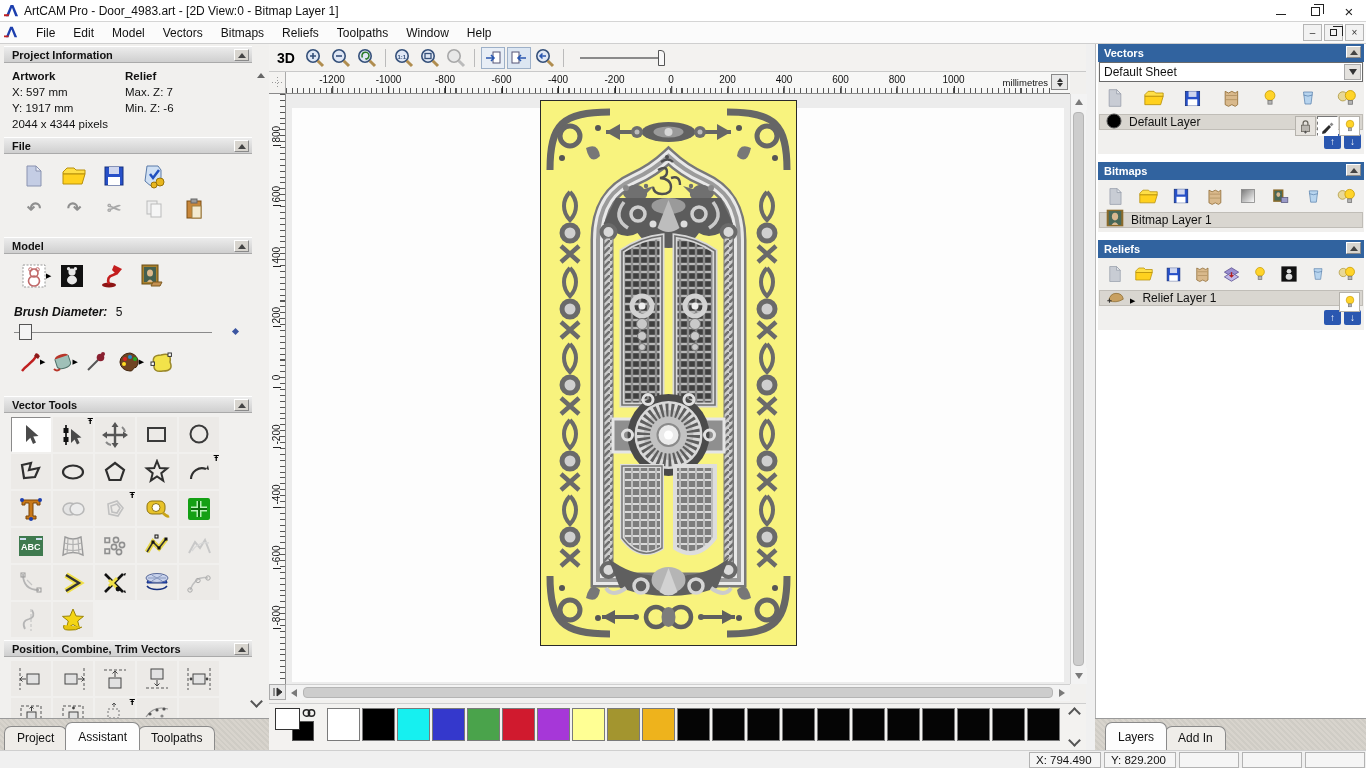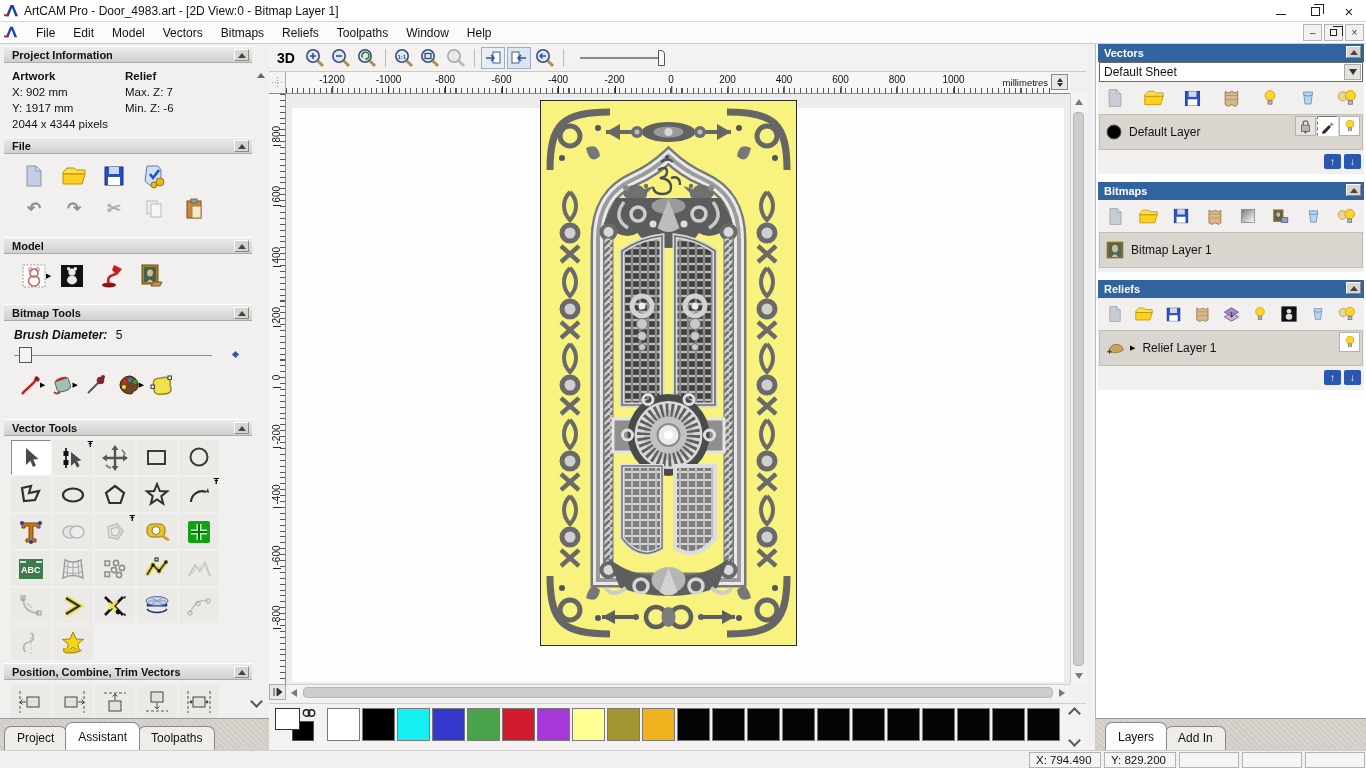--- a/index.html
+++ b/index.html
@@ -117,21 +117,21 @@
 
   
   #right-panel { position:absolute; left:1095px; top:44px; width:271px; height:674px; background:#ffffff; border-left:1px solid #b9b9b9; }
   .rp-sec { margin:0 2px 8px 2px; background:#f1f0ee; padding-bottom:2px;}
   .rp-hdr { height:18px; background:var(--hdr-blue,#31639f); color:#fff; font-size:11px; font-weight:bold; display:flex; align-items:center; padding-left:6px; position:relative;}
   .rp-hdr .clps { top:2px; }
   .dd { position:relative; height:20px; background:#fff; border:1px solid #6a6a6a; margin:0 1px; display:flex; align-items:center; font-size:12px; padding-left:4px; color:#111;}
   .dd .dbtn { position:absolute; right:1px; top:1px; bottom:1px; width:17px; background:#e4e2de; border:1px solid #aaa; display:flex; align-items:center; justify-content:center;}
   .rp-icons { display:flex; align-items:center; padding:4px 4px 2px 4px; justify-content:space-between;}
   .rp-icons .icn { width:26px; height:24px; }
-  .layer-row { height:36px; background:#d9d6d0; border:1px solid #c0bdb7; margin:2px 1px; display:flex; align-items:center; font-size:12px; color:#111; padding:0 2px 0 6px; position:relative;}
+  .layer-row { height:16px; background:#d9d6d0; border:1px solid #c0bdb7; margin:2px 1px; display:flex; align-items:flex-end; font-size:12px; color:#111; padding:0 2px 0 6px; position:relative;}
   .layer-row .lname { margin-left:7px; }
   .lr-btns { position:absolute; right:2px; top:1px; display:flex; gap:1px;}
   .lr-btn { width:21px; height:20px; background:#e6e3de; border:1px solid #b5b2ac; display:flex; align-items:center; justify-content:center;}
   .lr-btn.pressed { background:#fff; border-color:#777 #fff #fff #777; border-left-style:dashed;}
   .updown { display:flex; justify-content:flex-end; gap:3px; padding:2px 3px 3px 0;}
   .udbtn { width:17px; height:15px; background:#2a57b0; color:#fff; font-size:10px; font-weight:bold; display:flex; align-items:center; justify-content:center; border-radius:2px;}
   #right-tabs { position:absolute; left:1095px; top:718px; width:271px; height:32px; background:repeating-linear-gradient(45deg,#d8d4cd 0 2px,#cfccc5 2px 4px); border-top:1px solid #9a9a9a; display:flex; align-items:flex-end; padding-left:10px;}
 
   svg { display:block; }
   text { font-family:"Liberation Sans",sans-serif; }
@@ -190,21 +190,21 @@
 
     <div class="hdr">
       <span>Project Information</span>
       <span class="clps">
           <span class="tri-up-s"></span>
         </span>
     </div>
     <div class="pinfo" style="height:74px;">
       <div class="col1">
         <b>Artwork</b><br>
-        <span>X: 902 mm</span><br>
+        <span>X: 597 mm</span><br>
         <span>Y: 1917 mm</span><br>
         <span>2044 x 4344 pixels</span>
       </div>
       <div class="col2">
         <b>Relief</b><br>
         <span>Max. Z: 7</span><br>
         <span>Min. Z: -6</span>
       </div>
     </div>
 
@@ -305,26 +305,20 @@
           <svg width="26" height="26" viewBox="0 0 26 26">
             <rect x="3" y="2" width="16" height="19" fill="#a8812e" stroke="#6a4c12"></rect>
             <rect x="5" y="4" width="12" height="15" fill="#44604f"></rect>
             <ellipse cx="11" cy="10" rx="3" ry="3.6" fill="#dcb98c"></ellipse>
             <path d="M8 19 q3 -5 6 0 z" fill="#dcb98c"></path>
             <path d="M14 19 h9 l-2 4 h-9 z" fill="#c49050" stroke="#7c5a20"></path>
           </svg>
         </span>
     </div>
 
-    <div class="hdr" style="margin-top:6px;">
-      <span>Bitmap Tools</span>
-      <span class="clps">
-          <span class="tri-up-s"></span>
-        </span>
-    </div>
     <div class="brush-row">
       <i>Brush Diameter:</i>
       <span style="margin-left:5px;">5</span>
     </div>
     <div class="slider">
       <div class="track"></div>
         <div class="handle"></div>
         <div class="bluedot"></div>
     </div>
     <div class="icon-row" style="padding-bottom:6px;">

